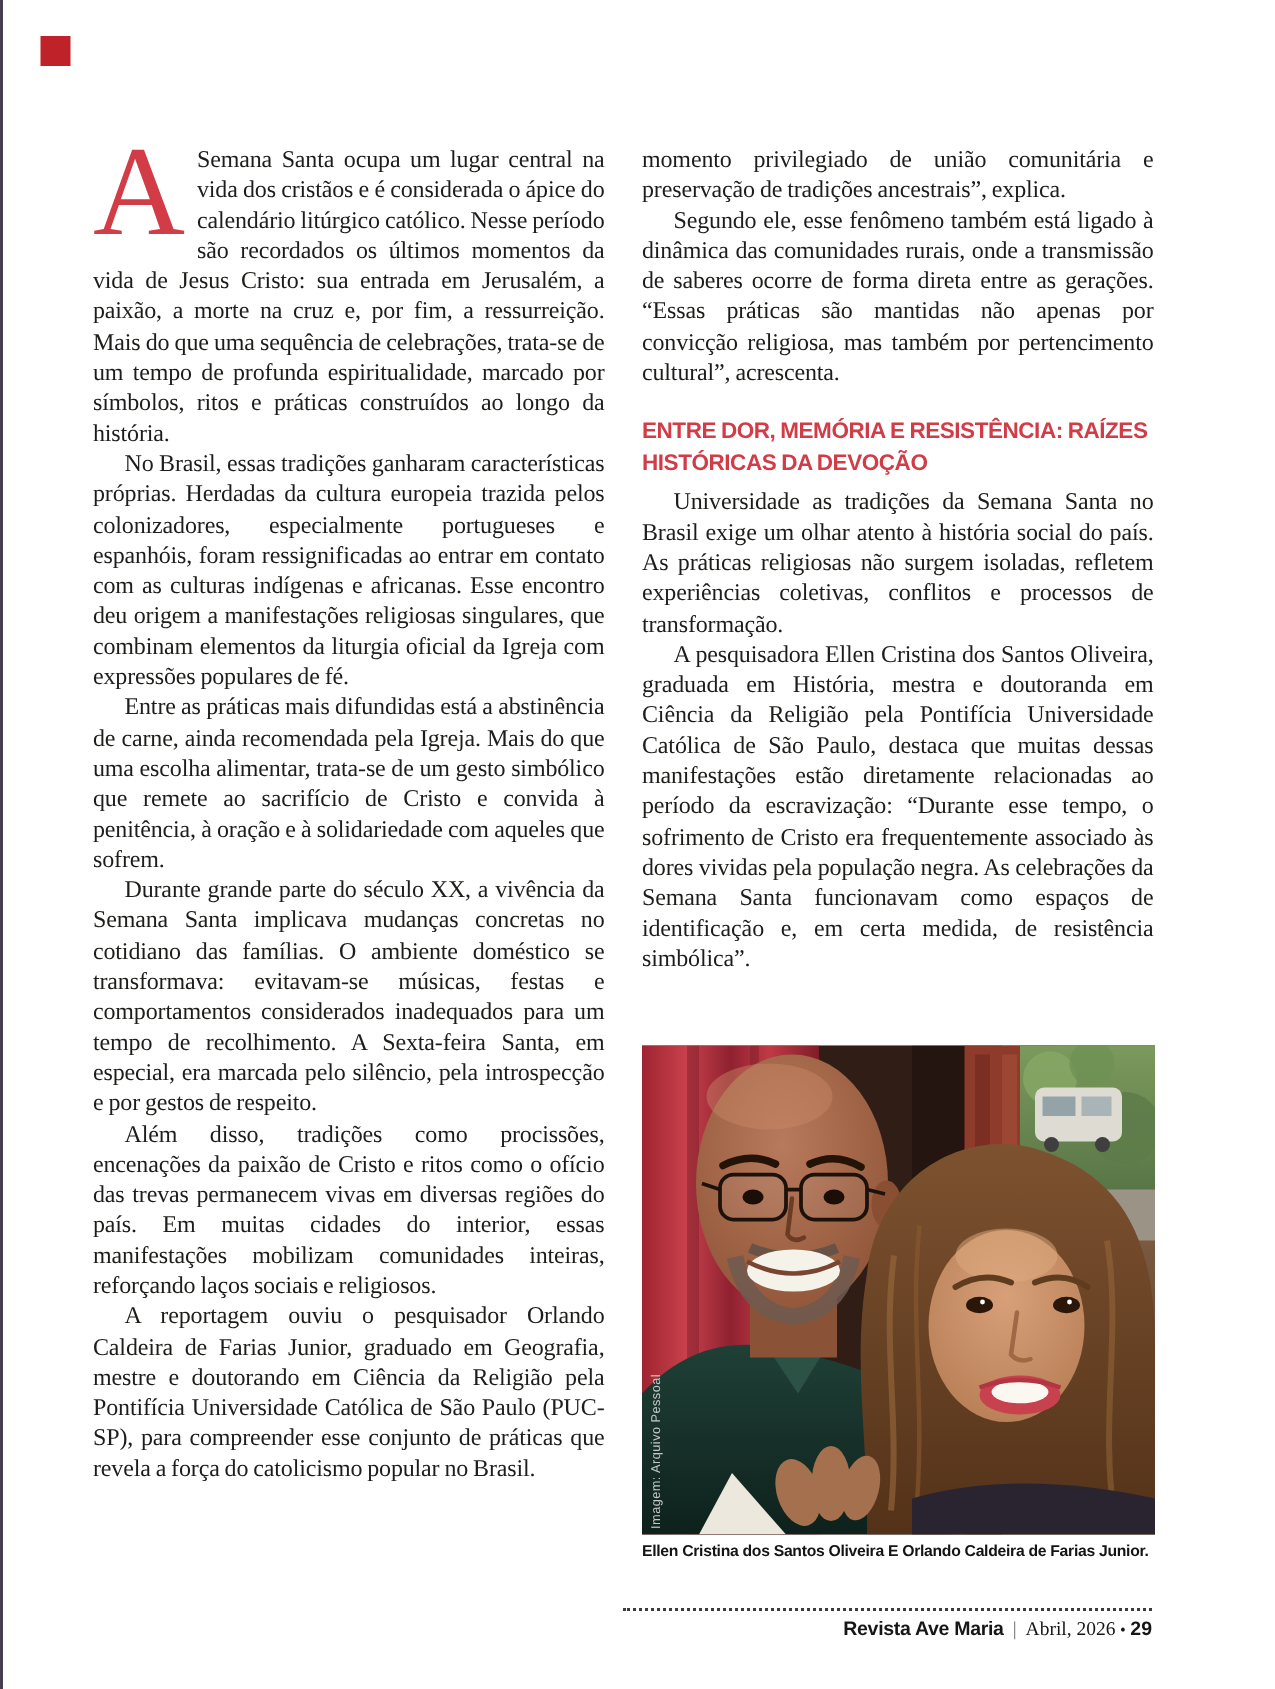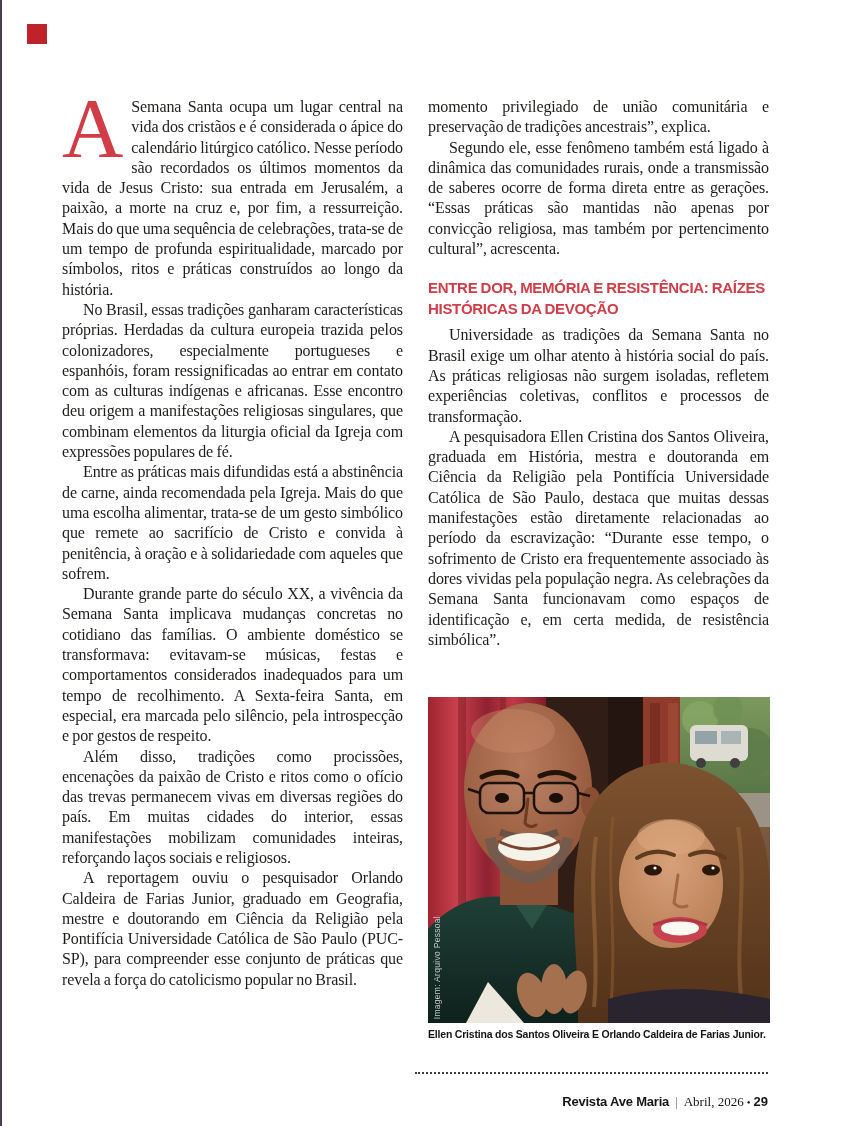--- a/index.html
+++ b/index.html
@@ -20,21 +20,21 @@
            margin:19px 0 6px 0;text-align:left;}
   .photo-block{position:absolute;left:428px;top:697px;width:342px;background:#ffffff;}
   .photo{position:relative;width:342px;height:326px;overflow:hidden;background:#3a241c;}
   .photo svg{display:block;}
   .photo-credit{position:absolute;left:4px;bottom:4px;writing-mode:vertical-rl;transform:rotate(180deg);
            font-family:"Liberation Sans",sans-serif;font-size:8.5px;letter-spacing:0.3px;color:#d8d8d8;opacity:.9;}
   .photo-caption{margin-top:5px;font-family:"Liberation Sans","DejaVu Sans",sans-serif;font-weight:bold;
            font-size:10.5px;letter-spacing:-0.2px;color:#141414;white-space:nowrap;}
   .footer{position:absolute;left:415px;top:1072px;width:353px;}
   .footer-rule{border-top:2px dotted #3c3c3c;height:0;}
-  .footer-text{margin-top:20px;text-align:right;font-size:13px;color:#161616;}
+  .footer-text{margin-top:4px;text-align:right;font-size:13px;color:#161616;}
   .footer-mag{font-family:"Liberation Sans","DejaVu Sans",sans-serif;font-weight:bold;letter-spacing:-0.2px;}
   .footer-sep{font-family:"Liberation Serif",serif;font-weight:300;color:#6d6d6d;padding:0 6px;}
   .footer-issue{font-family:"Liberation Serif",serif;}
   .footer-bullet{padding:0 3px;font-size:11px;}
   .footer-page{font-family:"Liberation Sans","DejaVu Sans",sans-serif;font-weight:bold;}
 </style>
 </head>
 <body>
 
 <div id="page">

